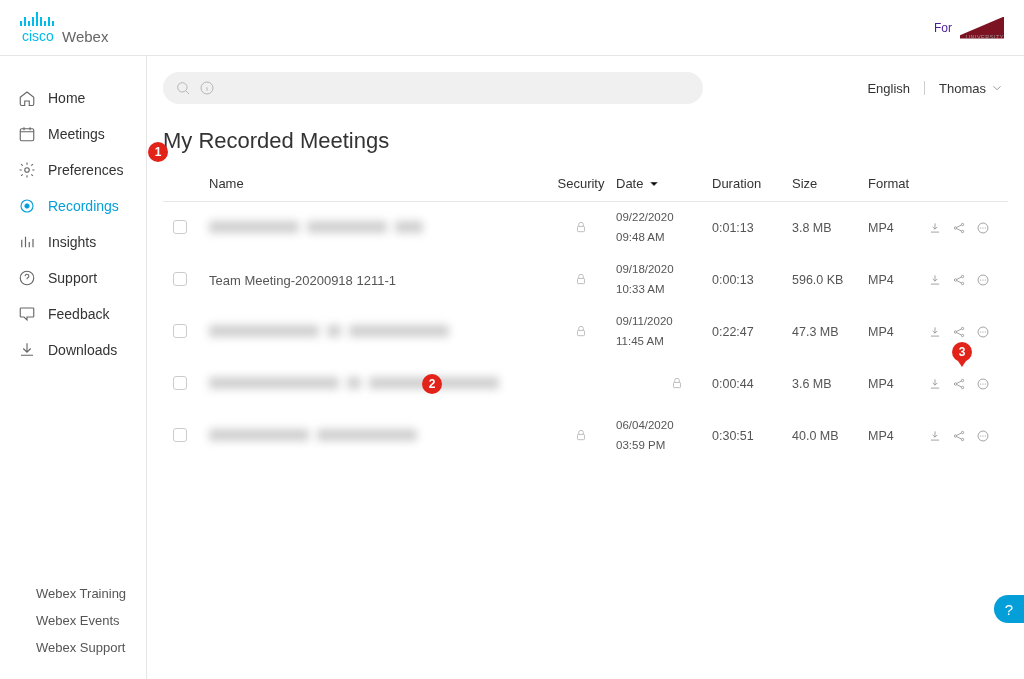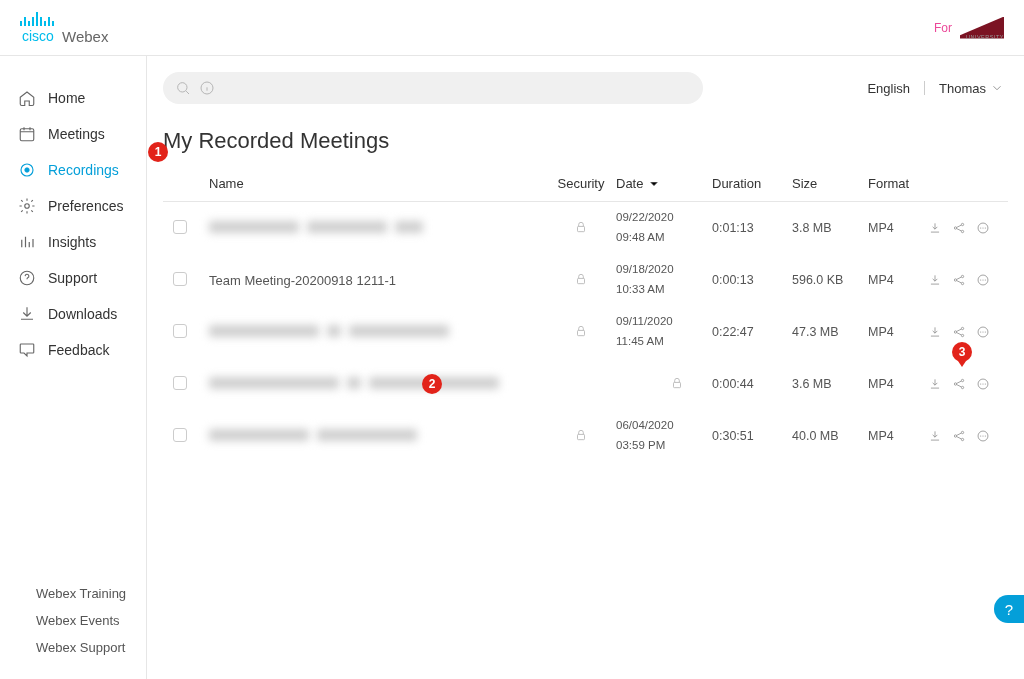--- a/index.html
+++ b/index.html
@@ -68,21 +68,21 @@
     color: #666;
     font-size: 15px;
     line-height: 15px;
     margin-left: 2px;
   }
   .for-org {
     display: flex;
     align-items: center;
     gap: 8px;
     font-size: 12px;
-    color: #ec4899;
+    color: #4c1d95;
   }
   .org-logo {
     width: 44px;
     height: 22px;
     position: relative;
     overflow: hidden;
   }
   .org-logo::before {
     content: "";
     position: absolute;
@@ -376,58 +376,58 @@
         </svg>
       <span>Home</span>
     </div>
     <div class="nav-item">
       <svg viewBox="0 0 24 24">
           <rect x="3" y="5" width="18" height="16" rx="2" stroke-width="1.5"></rect>
           <path d="M3 9h18M8 3v4M16 3v4" stroke-width="1.5"></path>
         </svg>
       <span>Meetings</span>
     </div>
+    <div class="nav-item">
+      <svg viewBox="0 0 24 24">
+          <circle cx="12" cy="12" r="3" stroke-width="1.5"></circle>
+          <path d="M12 2v3M12 19v3M4.2 4.2l2.1 2.1M17.7 17.7l2.1 2.1M2 12h3M19 12h3M4.2 19.8l2.1-2.1M17.7 6.3l2.1-2.1" stroke-width="1.5"></path>
+        </svg>
+      <span>Preferences</span>
+    </div>
     <div class="nav-item active">
       <svg viewBox="0 0 24 24">
           <circle cx="12" cy="12" r="8" stroke-width="1.5"></circle>
           <circle class="rec-dot" cx="12" cy="12" r="3"></circle>
         </svg>
       <span>Recordings</span>
     </div>
     <div class="nav-item">
       <svg viewBox="0 0 24 24">
-          <circle cx="12" cy="12" r="3" stroke-width="1.5"></circle>
-          <path d="M12 2v3M12 19v3M4.2 4.2l2.1 2.1M17.7 17.7l2.1 2.1M2 12h3M19 12h3M4.2 19.8l2.1-2.1M17.7 6.3l2.1-2.1" stroke-width="1.5"></path>
-        </svg>
-      <span>Preferences</span>
-    </div>
-    <div class="nav-item">
-      <svg viewBox="0 0 24 24">
           <path d="M5 19V9M10 19V5M15 19v-7M20 19V8" stroke-width="1.6"></path>
         </svg>
       <span>Insights</span>
     </div>
     <div class="nav-item">
       <svg viewBox="0 0 24 24">
           <circle cx="12" cy="12" r="9" stroke-width="1.5"></circle>
           <path d="M9.5 9.5a2.5 2.5 0 1 1 3.5 2.3c-.8.4-1 .9-1 1.7M12 17h.01" stroke-width="1.5"></path>
         </svg>
       <span>Support</span>
     </div>
     <div class="nav-item">
       <svg viewBox="0 0 24 24">
+          <path d="M20 4H4a1 1 0 0 0-1 1v10a1 1 0 0 0 1 1h4l4 4v-4h8a1 1 0 0 0 1-1V5a1 1 0 0 0-1-1z" stroke-width="1.5"></path>
+        </svg>
+      <span>Feedback</span>
+    </div>
+    <div class="nav-item">
+      <svg viewBox="0 0 24 24">
           <path d="M12 3v12M7 10l5 5 5-5M4 19h16" stroke-width="1.5"></path>
         </svg>
       <span>Downloads</span>
-    </div>
-    <div class="nav-item">
-      <svg viewBox="0 0 24 24">
-          <path d="M20 4H4a1 1 0 0 0-1 1v10a1 1 0 0 0 1 1h4l4 4v-4h8a1 1 0 0 0 1-1V5a1 1 0 0 0-1-1z" stroke-width="1.5"></path>
-        </svg>
-      <span>Feedback</span>
     </div>
 
     <div class="sidebar-bottom">
       <span>Webex Training</span>
       <span>Webex Events</span>
       <span>Webex Support</span>
     </div>
   </aside>
 
   <main class="main">

